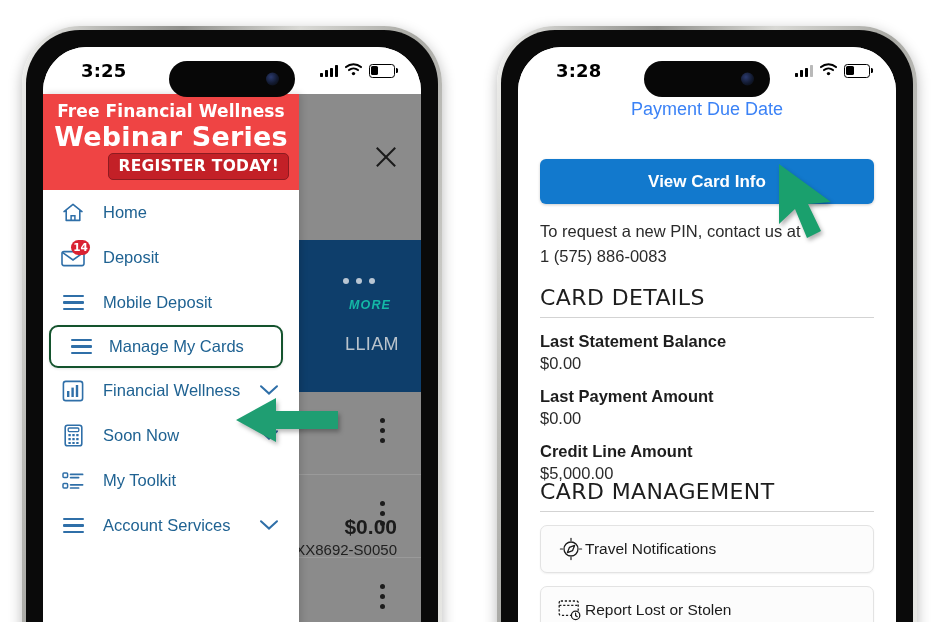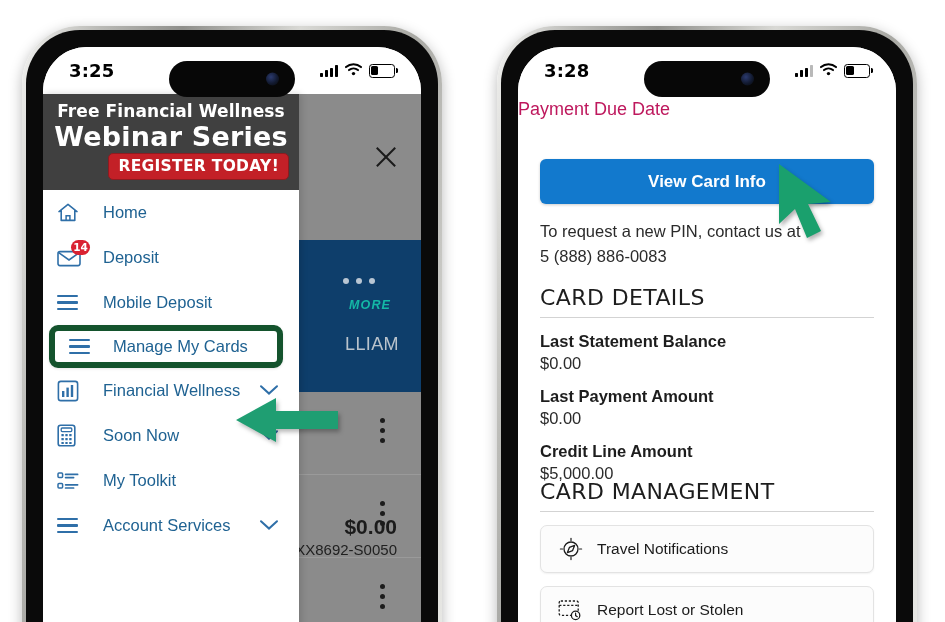--- a/index.html
+++ b/index.html
@@ -23,21 +23,21 @@
           width:126px;height:36px;border-radius:19px;background:#070707;z-index:40;}
   .island .cam{position:absolute;right:16px;top:50%;transform:translateY(-50%);
                width:13px;height:13px;border-radius:50%;
                background:radial-gradient(circle at 38% 35%,#2b3a6e 0%,#121a30 55%,#070707 100%);}
 
   
   .statusbar{position:absolute;left:0;right:0;top:0;height:47px;z-index:35;
              display:flex;align-items:center;justify-content:space-between;
              padding:0 26px;box-sizing:border-box;background:transparent;}
   .st-time{font-size:18px;font-weight:700;color:#000;letter-spacing:.2px;
-           font-family:"DejaVu Sans",sans-serif;}
+           font-family:"DejaVu Sans",sans-serif;margin-left:12px;}
   .st-icons{display:flex;align-items:center;gap:7px;}
   .bars{display:flex;align-items:flex-end;gap:2px;height:12px;}
   .bars i{display:block;width:3px;background:#000;border-radius:.8px;}
   .bars i:nth-child(1){height:4px;}
   .bars i:nth-child(2){height:6.5px;}
   .bars i:nth-child(3){height:9px;}
   .bars i:nth-child(4){height:12px;}
   .bars.dim i:nth-child(4){background:#b9b9b9;}
   .batt{width:24px;height:12px;border:1.6px solid #000;border-radius:3.4px;position:relative;}
   .batt::after{content:"";position:absolute;right:-4px;top:3.2px;width:2px;height:5px;
@@ -70,76 +70,76 @@
   .bg-row{position:relative;height:82px;border-bottom:1px solid #9a9a9a;}
   .kebab{position:absolute;right:36px;top:26px;display:flex;flex-direction:column;gap:5px;}
   .kebab i{width:5px;height:5px;border-radius:50%;background:#1c1c1c;display:block;}
   .bg-row .amt{position:absolute;right:24px;top:40px;text-align:right;color:#1b1b1b;
                font-size:21px;font-weight:700;}
   .bg-row .acct{position:absolute;right:24px;top:66px;text-align:right;color:#1f1f1f;font-size:15px;}
 
   
   .drawer{position:absolute;left:0;top:47px;bottom:0;width:256px;background:#ffffff;z-index:20;
           box-shadow:2px 0 7px rgba(0,0,0,.16);}
-  .promo{position:relative;height:96px;background:#404040;overflow:hidden;text-decoration:underline;}
+  .promo{position:relative;height:96px;background:#ef4444;overflow:hidden;text-decoration:underline;}
   .promo .l1{position:absolute;left:0;right:0;top:7px;text-align:center;color:#fff;
              font-size:17px;font-weight:700;letter-spacing:.1px;
              font-family:"DejaVu Sans",sans-serif;}
   .promo .l2{position:absolute;left:0;right:0;top:27px;text-align:center;color:#fff;
              font-size:27px;font-weight:700;letter-spacing:.2px;
              font-family:"DejaVu Sans",sans-serif;}
   .promo .cta{position:absolute;right:10px;bottom:10px;background:#c32027;color:#fff;
               border:1.6px solid #8d1b20;border-radius:5px;padding:3px 9px 4px;
               font-size:15.5px;font-weight:700;letter-spacing:.3px;
               font-family:"DejaVu Sans",sans-serif;}
 
   .menu{position:absolute;left:0;right:0;top:96px;bottom:0;}
   .mi{position:relative;height:45px;display:flex;align-items:center;padding:0 14px 0 14px;
       box-sizing:border-box;}
   .mi .ic{width:32px;min-width:32px;height:28px;display:flex;align-items:center;
-          position:relative;color:#2f6fa8;}
+          justify-content:center;position:relative;color:#2f6fa8;}
   .mi .lbl{margin-left:14px;color:#1f6292;font-size:16.5px;white-space:nowrap;}
   .mi .chev{position:absolute;right:20px;top:50%;transform:translateY(-50%);}
   .badge{position:absolute;right:-1px;top:-4px;background:#d92232;color:#fff;font-size:10.5px;
          font-weight:700;min-width:19px;height:15px;border-radius:8px;display:flex;
          align-items:center;justify-content:center;padding:0 2px;box-sizing:border-box;
          font-family:"DejaVu Sans",sans-serif;}
-  .mi.highlight{border:6px solid #14532d;border-radius:9px;margin:0 16px 0 6px;height:43px;
+  .mi.highlight{border:2px solid #14532d;border-radius:9px;margin:0 16px 0 6px;height:43px;
                 box-shadow:0 1px 3px rgba(0,0,0,.10);}
   .mi.highlight .lbl{margin-left:12px;}
 
   
   .gl-burger{width:21px;height:15px;display:flex;flex-direction:column;justify-content:space-between;}
   .gl-burger i{display:block;height:2.1px;background:#2f6fa8;border-radius:1px;}
 
   
   .arrow-left{position:absolute;left:234px;top:396px;width:104px;height:48px;z-index:60;
               filter:drop-shadow(2px 3px 2px rgba(0,0,0,.28));}
   .cursor-arrow{position:absolute;left:775px;top:162px;width:72px;height:86px;z-index:60;
               filter:drop-shadow(2px 3px 2px rgba(0,0,0,.30));}
 
   
   .r-screen{position:absolute;inset:0;background:#fff;}
-  .r-due{position:absolute;left:0;right:0;top:52px;color:#be185d;font-size:18px;}
+  .r-due{position:absolute;left:0;right:0;top:52px;text-align:center;color:#3b82f6;font-size:18px;}
   .btn-primary{position:absolute;left:22px;right:22px;top:112px;height:45px;background:#1279cd;
                border-radius:6px;display:flex;align-items:center;justify-content:center;
                color:#fff;font-size:17px;font-weight:700;box-shadow:0 1px 3px rgba(0,0,0,.2);}
   .r-note{position:absolute;left:22px;right:22px;top:172px;color:#2b2b2b;font-size:16.5px;
           line-height:25px;white-space:pre-line;}
   .sect{position:absolute;left:22px;right:22px;}
   .sect .h{font-size:22px;color:#1d1d1d;letter-spacing:.4px;padding-bottom:7px;
            border-bottom:1px solid #d3d3d3;font-family:"DejaVu Sans",sans-serif;font-weight:400;}
   .kv{margin-top:14px;}
   .kv .k{font-size:16.5px;font-weight:700;color:#1d1d1d;}
   .kv .v{font-size:16.5px;color:#2b2b2b;margin-top:3px;}
   .card-item{margin-top:13px;border:1px solid #e3e3e3;border-radius:7px;height:48px;
              display:flex;align-items:center;padding:0 16px;box-sizing:border-box;
              background:#fcfcfc;box-shadow:0 1px 2px rgba(0,0,0,.06);}
   .card-item .ci-ic{width:28px;min-width:28px;display:flex;align-items:center;justify-content:center;}
-  .card-item .ci-lb{margin-left:12px;font-size:15.5px;color:#1c1c1c;
+  .card-item .ci-lb{font-size:15.5px;color:#1c1c1c;
                     font-family:"Liberation Sans",sans-serif;}
 </style>
 </head>
 <body>
 
 <div class="phone" id="phone-left">
   <div class="phone-inner"></div>
   <div class="screen">
 
     <div class="bg-layer">
@@ -359,21 +359,21 @@
 <div class="phone" id="phone-right">
   <div class="phone-inner"></div>
   <div class="screen">
     <div class="r-screen">
 
       <div class="r-due">Payment Due Date</div>
 
       <div class="btn-primary">View Card Info</div>
 
       <div class="r-note">To request a new PIN, contact us at
-5 (888) 886-0083</div>
+1 (575) 886-0083</div>
 
       <div class="sect" style="top:238px;">
         <div class="h">CARD DETAILS</div>
         <div class="kv">
           <div class="k">Last Statement Balance</div>
           <div class="v">$0.00</div>
         </div>
         <div class="kv">
           <div class="k">Last Payment Amount</div>
           <div class="v">$0.00</div>

